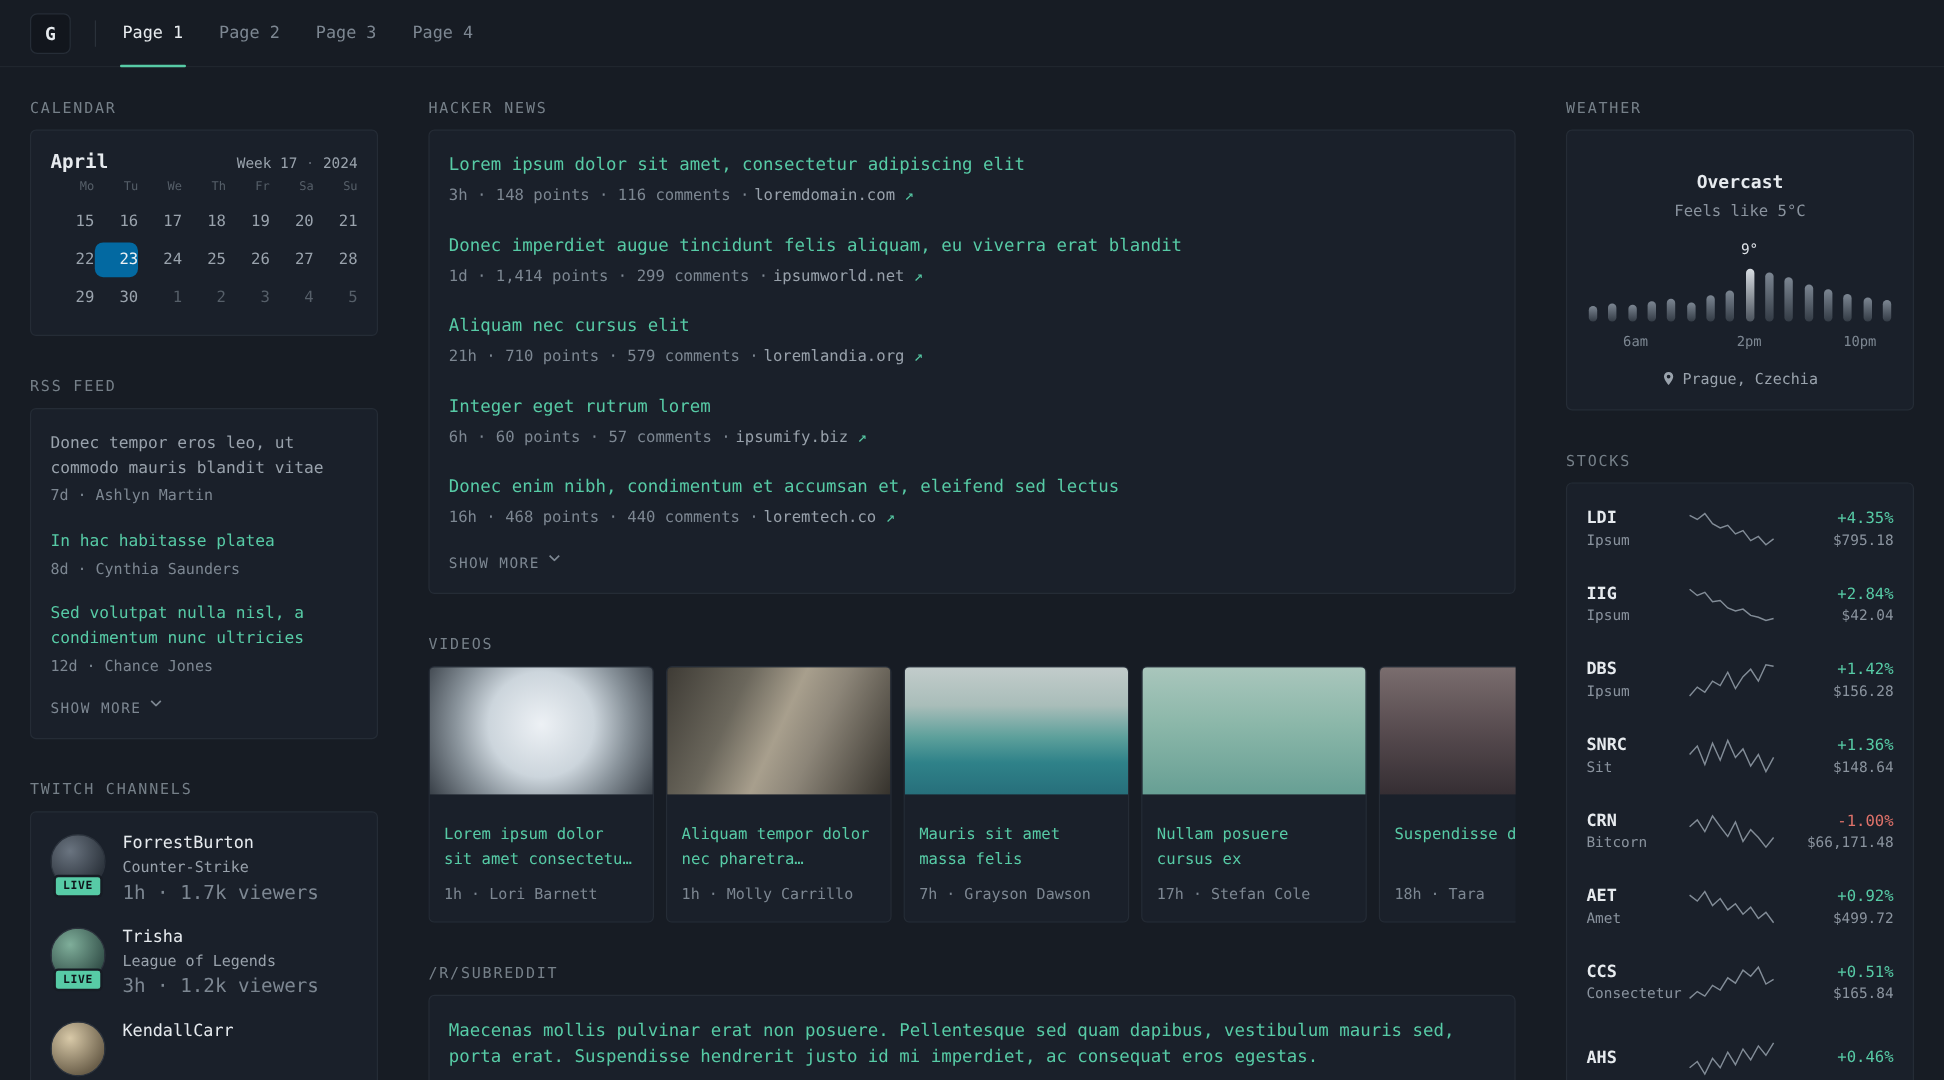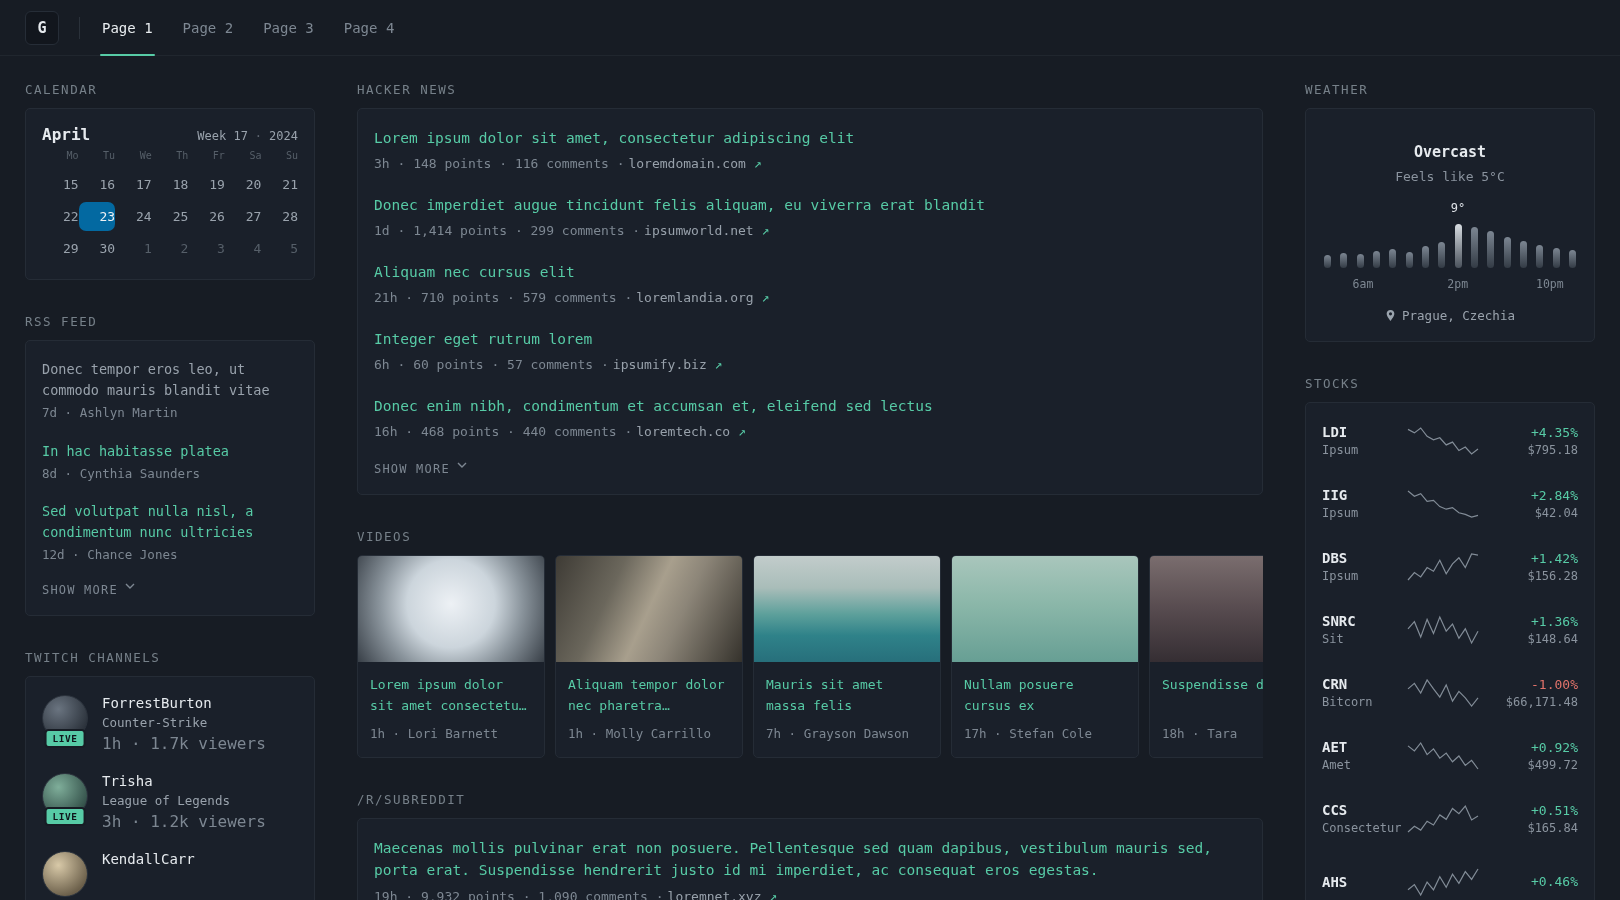--- a/index.html
+++ b/index.html
@@ -101,21 +101,21 @@
 
   
   .videos-row { display:flex; gap:10px; overflow:hidden; }
   .video-card { flex:0 0 188px; border:1px solid #252c36; border-radius:5px; background:#1a202a; overflow:hidden; }
   .thumb { height:106px; }
   .thumb-1 { background:radial-gradient(circle at 50% 45%, #edf1f5 0%, #ccd5dc 40%, #8a949c 65%, #383f47 100%); }
   .thumb-2 { background:linear-gradient(115deg, #3e3b35 0%, #6b675c 30%, #a89f8d 50%, #8c8578 65%, #35322c 100%); }
   .thumb-3 { background:linear-gradient(180deg, #c2cccb 0%, #a9bdb9 30%, #5da09b 55%, #2f8289 75%, #276f7b 100%); }
   .thumb-4 { background:linear-gradient(180deg, #a9c6bc 0%, #8bb7a9 45%, #679f94 100%); }
   .thumb-5 { background:linear-gradient(180deg, #7a6d6e 0%, #574b4f 50%, #352e33 100%); }
-  .video-body { padding:13px 12px 16px; }
+  .video-body { padding:24px 12px 16px; }
   .video-title { display:block; color:#57cba6; font-size:13px; line-height:1.6; min-height:42px; }
   .video-meta { color:#7d8792; font-size:12.5px; margin-top:9px; }
 
   
   .weather-card { padding:34px 16px 18px; text-align:center; }
   .weather-cond { color:#e6eaee; font-size:15px; font-weight:bold; }
   .weather-feels { color:#8a939e; font-size:13px; margin-top:8px; }
   .weather-chart { position:relative; margin-top:36px; }
   .weather-temp-label {
     position:absolute; top:-19px; transform:translateX(-50%);

